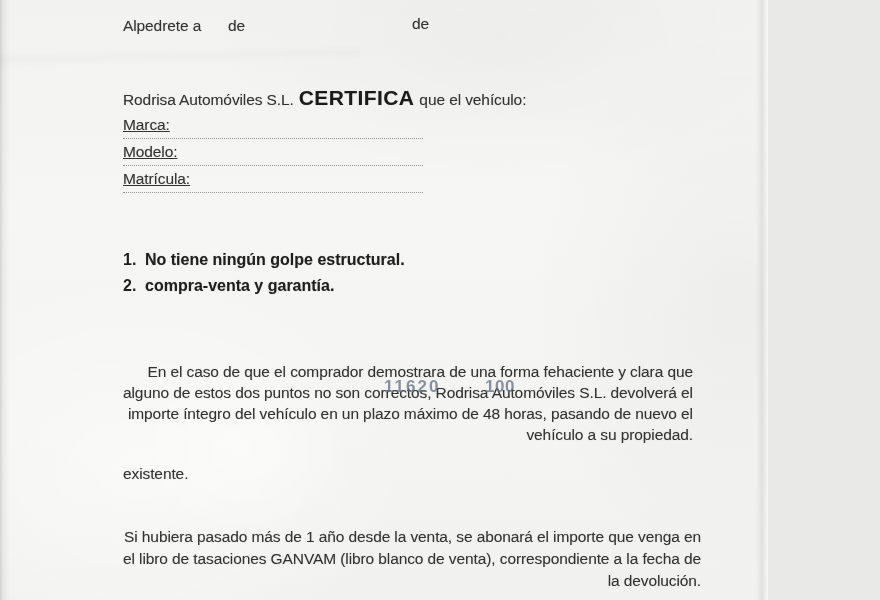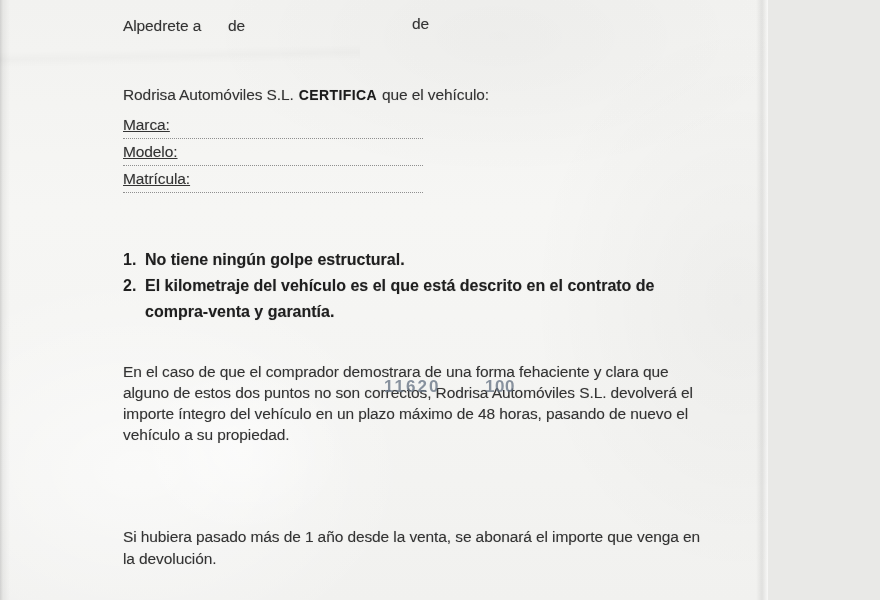--- a/index.html
+++ b/index.html
@@ -49,42 +49,42 @@
   }
 
   .dateline { position: absolute; top: 17px; left: 123px; width: 500px; height: 20px; }
   .dateline .place { position: absolute; left: 0; top: 0; }
   .dateline .de1 { position: absolute; left: 105px; top: 0; }
   .dateline .de2 { position: absolute; left: 289px; top: -2px; }
 
   .certify { position: absolute; top: 86px; left: 123px; white-space: nowrap; }
   .certify .keyword {
     font-weight: bold;
-    font-size: 14px;
+    font-size: 21px;
     letter-spacing: 0.4px;
     color: #1b1b1b;
     margin: 0 5px;
   }
 
   .fields { position: absolute; top: 113px; left: 123px; width: 300px; }
   .field-row {
     height: 25px;
     line-height: 24px;
     border-bottom: 1px dotted #8f8f8f;
     margin-bottom: 1px;
     text-decoration: underline;
   }
 
   .claims { position: absolute; top: 247px; left: 123px; width: 680px; }
   .claim { display: flex; font-weight: bold; font-size: 16px; color: #1f1f1f; line-height: 26px; }
   .claim .num { width: 22px; flex: 0 0 22px; }
   .claim .lines div { white-space: nowrap; text-shadow: 0 0 1px rgba(20,20,20,0.3); }
 
   .para { position: absolute; left: 123px; line-height: 21px; }
-  .para div { white-space: nowrap; }
+  .para div { white-space: nowrap; text-align: right; }
   .para1 { top: 361px; }
   .para2 { top: 463px; }
   .para3 { top: 526px; line-height: 22px; }
 
   .overlay-num {
     position: absolute;
     font-size: 17px;
     font-weight: bold;
     color: rgba(104, 117, 133, 0.78);
     text-shadow: none;
@@ -129,38 +129,39 @@
     <div class="claims">
       <div class="claim">
         <span class="num">1.</span>
         <div class="lines">
           <div>No tiene ningún golpe estructural.</div>
         </div>
       </div>
       <div class="claim">
         <span class="num">2.</span>
         <div class="lines">
-          <div>El kilometraje del vehículo es el que está descrito en el contrato de</div>
           <div>compra-venta y garantía.</div>
         </div>
       </div>
     </div>
 
     <div class="para para1 txt">
       <div>En el caso de que el comprador demostrara de una forma fehaciente y clara que</div>
       <div>alguno de estos dos puntos no son correctos, Rodrisa Automóviles S.L. devolverá el</div>
       <div>importe íntegro del vehículo en un plazo máximo de 48 horas, pasando de nuevo el</div>
       <div>vehículo a su propiedad.</div>
     </div>
 
     <span class="overlay-num overlay-left">11620</span>
     <span class="overlay-num overlay-right">100</span>
 
     <div class="para para2 txt">
+      <div>existente.</div>
     </div>
 
     <div class="para para3 txt">
       <div>Si hubiera pasado más de 1 año desde la venta, se abonará el importe que venga en</div>
+      <div>el libro de tasaciones GANVAM (libro blanco de venta), correspondiente a la fecha de</div>
       <div>la devolución.</div>
     </div>
 
   </div>
 </div>
 
 </body></html>

